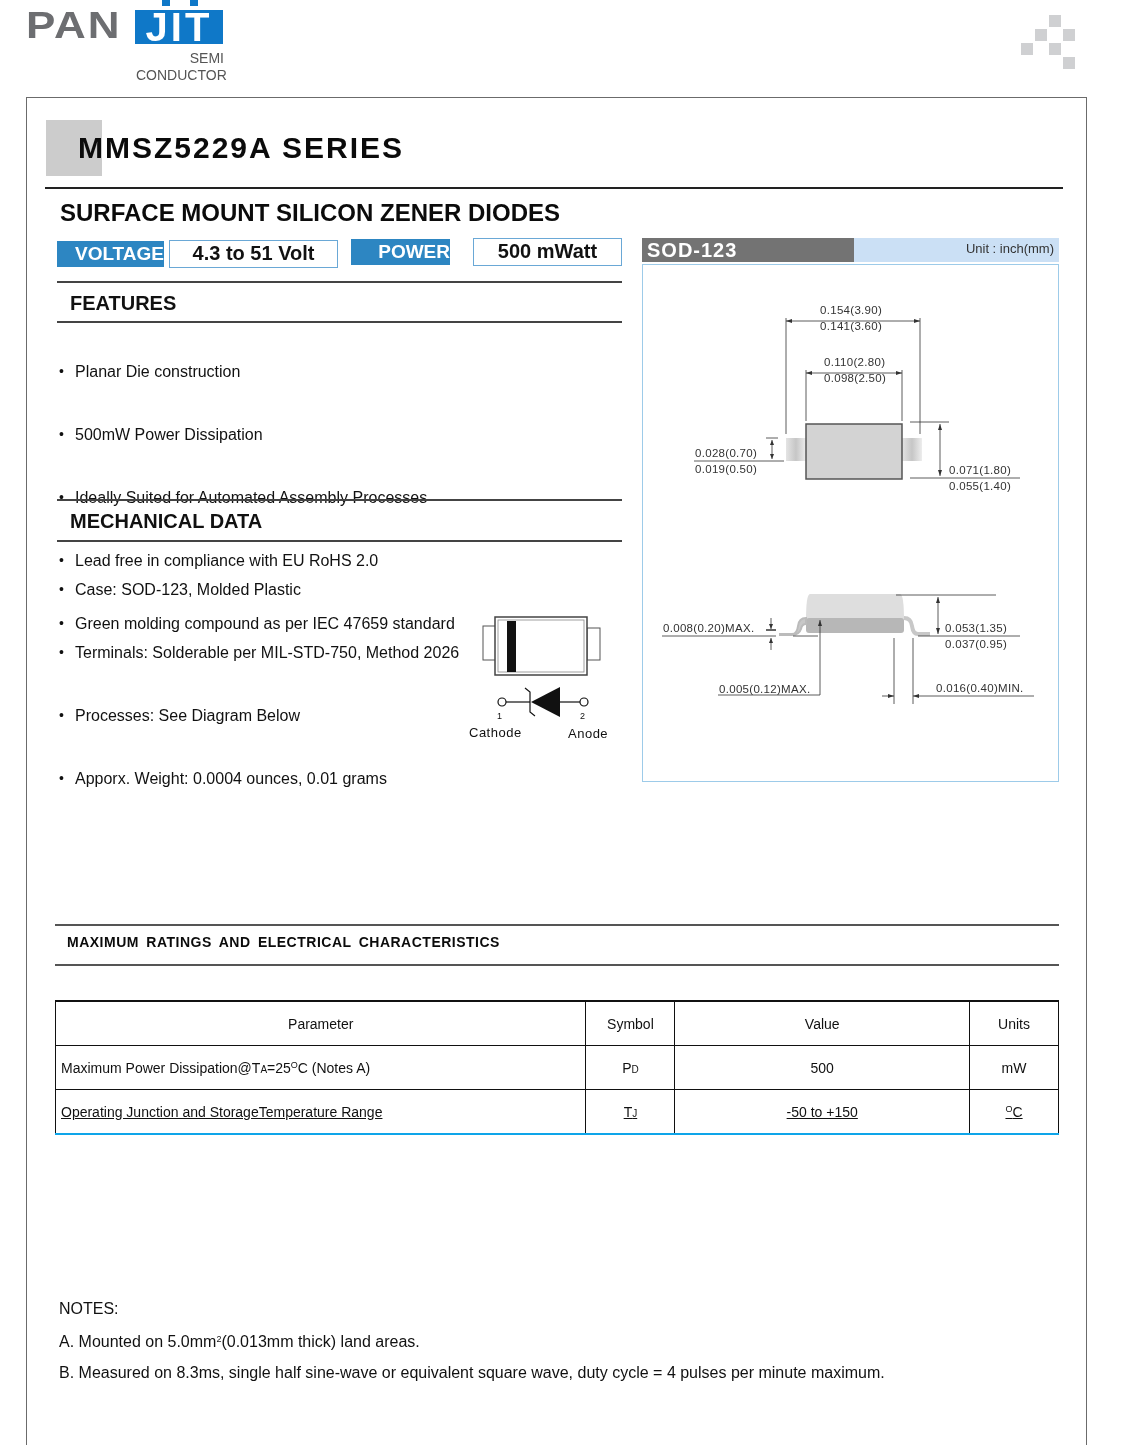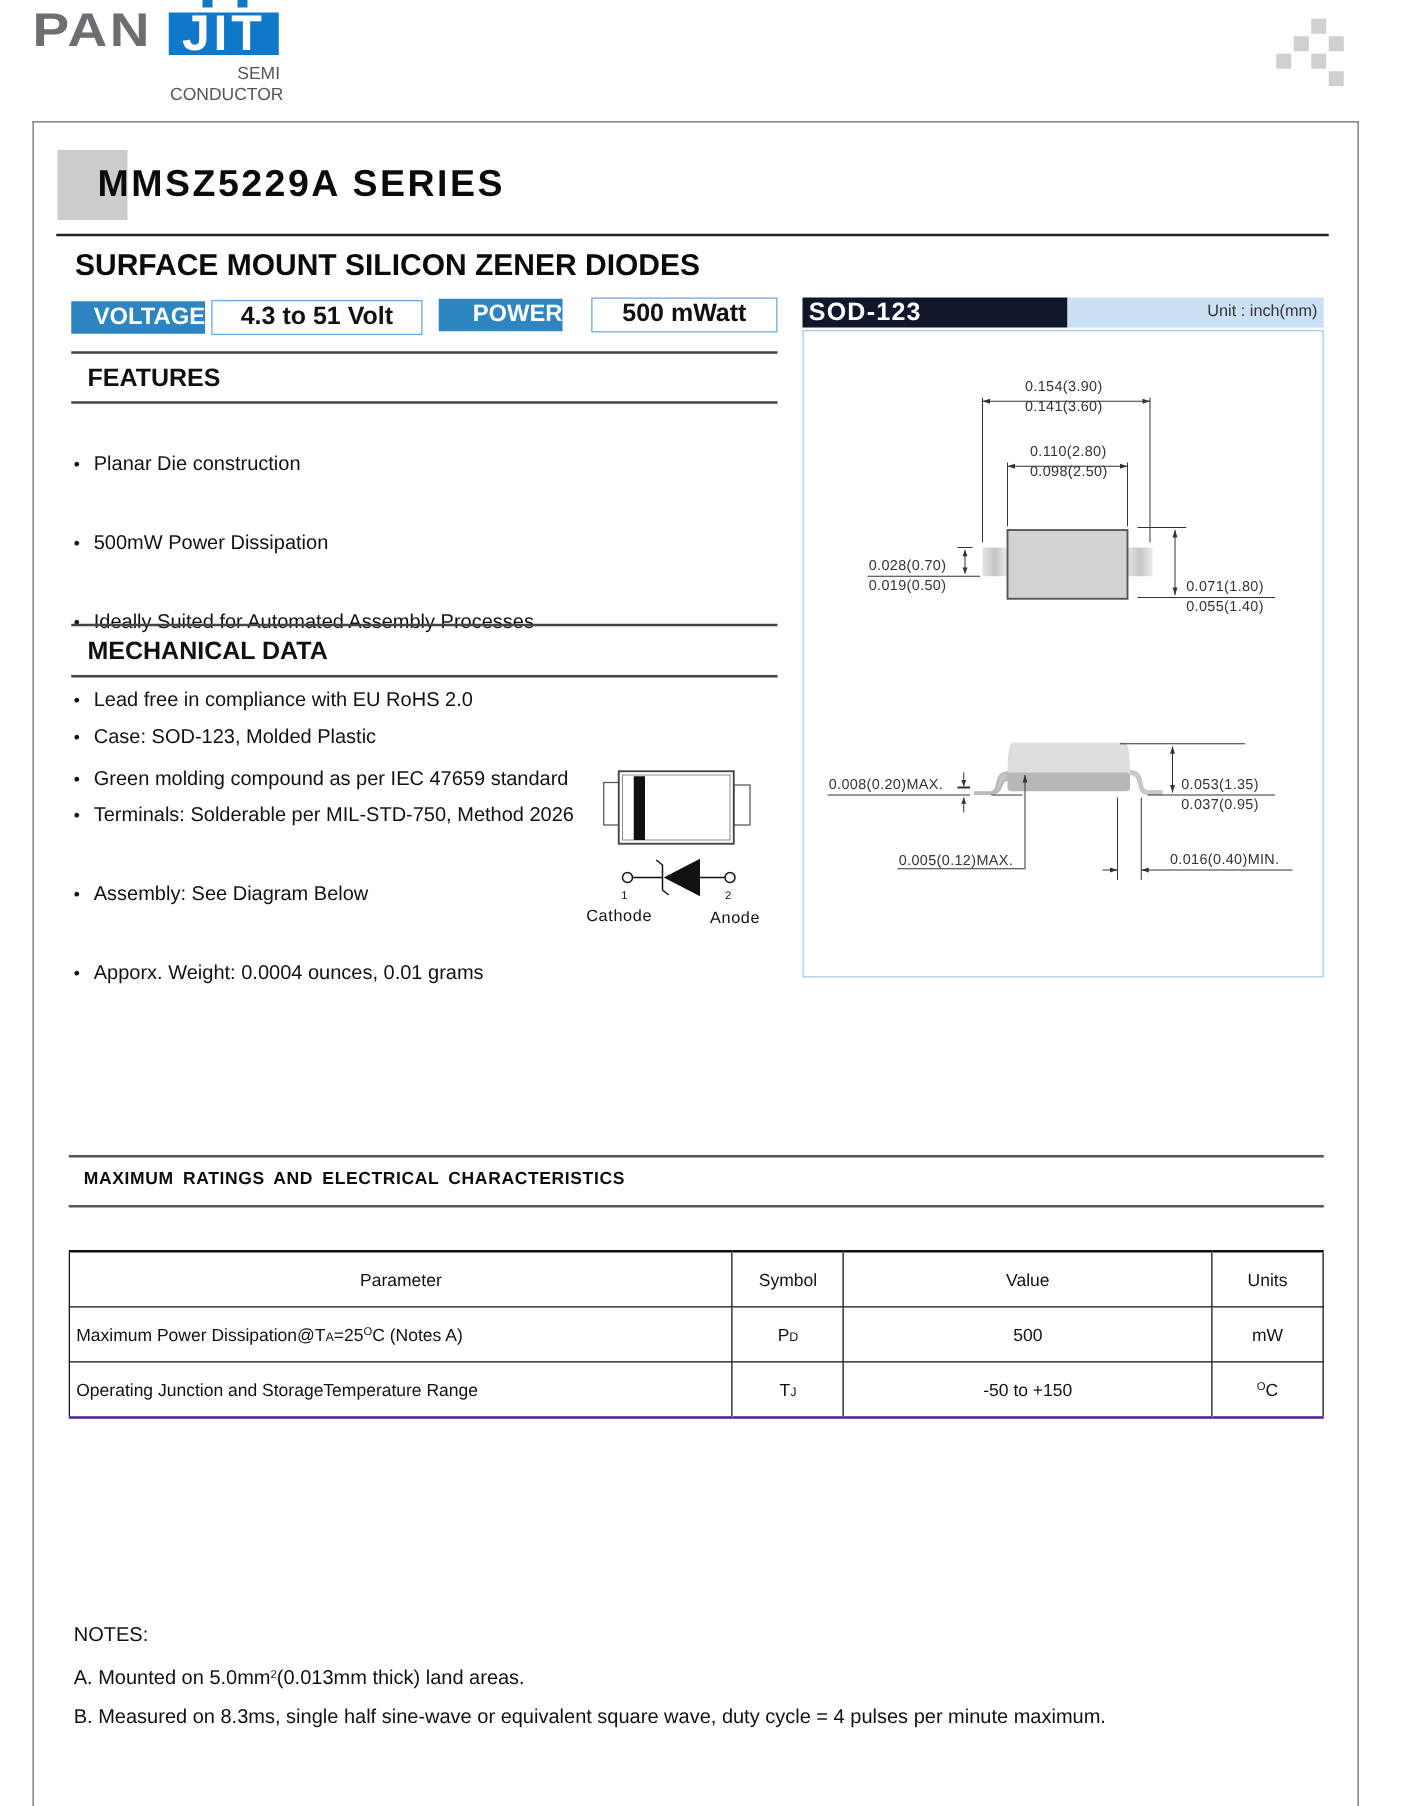--- a/index.html
+++ b/index.html
@@ -30,34 +30,34 @@
   .tag-label { background:#2d86c2; color:#fff; font-weight:bold; font-size:19px; text-align:right; line-height:26px; height:26px; }
   .tag-value { border:1.5px solid #6aa8d6; box-sizing:border-box; background:#fff; font-weight:bold; font-size:20px; text-align:center; line-height:24px; color:#111; height:28px; }
 
   .sec-hr { height:1.5px; background:#444; }
   .sec-title { font-size:20px; font-weight:bold; color:#111; }
   .bullets { font-size:16px; color:#111; line-height:31px; }
   .bullets div { position:relative; padding-left:16px;margin-top:32px; }
   .bullets div::before { content:"•"; position:absolute; left:0; top:0; font-size:14px; }
 
   
-  .pkg-head { left:642px; top:238px; width:212px; height:24px; background:#0f172a; color:#fff; font-size:20px; font-weight:bold; letter-spacing:1px; line-height:24px; padding-left:5px; box-sizing:border-box; }
+  .pkg-head { left:642px; top:238px; width:212px; height:24px; background:#737373; color:#fff; font-size:20px; font-weight:bold; letter-spacing:1px; line-height:24px; padding-left:5px; box-sizing:border-box; }
   .pkg-unit { left:854px; top:238px; width:205px; height:24px; background:#cbe0f5; font-size:13px; color:#333; line-height:22px; text-align:right; padding-right:5px; box-sizing:border-box; }
   .pkg-box { left:642px; top:264px; width:417px; height:518px; border:1.5px solid #9dcbe9; box-sizing:border-box; }
   .dim { font-size:11.5px; color:#333; line-height:15px; letter-spacing:0.3px; }
 
   
   .rt-hr { left:55px; width:1004px; height:1.5px; background:#555; }
   .rt-title { left:67px; top:934px; font-size:14px; font-weight:bold; letter-spacing:0.5px; color:#0b0b0b; word-spacing:3px; }
 
   table.rt { position:absolute; left:55px; top:1000px; width:1004px; border-collapse:collapse; font-size:14px; color:#111; }
   table.rt td { border:1.5px solid #111; height:43px; padding:0 5px; }
   table.rt td.c { text-align:center; }
   table.rt tr.head td { border-top:2px solid #111; }
-  table.rt tr:last-child td { border-bottom:2px solid #4c1d95; }
+  table.rt tr:last-child td { border-bottom:2px solid #0ea5e9;text-decoration:underline; }
   .sub { font-size:10px; }
   .sup { font-size:9px; vertical-align:5px; }
 
   .notes { left:59px; top:1293px; font-size:16px; color:#111; line-height:31px; }
 </style>
 </head>
 <body>
 
 <div class="abs logo-pan">PAN</div>
 <div class="abs logo-jit">JIT</div>
@@ -99,21 +99,21 @@
   <div>Lead free in compliance with EU RoHS 2.0</div>
   <div>Green molding compound as per IEC 47659 standard</div>
 </div>
 
 <div class="abs sec-hr" style="left:57px;top:499px;width:565px;"></div>
 <div class="abs sec-title" style="left:70px;top:510px;">MECHANICAL DATA</div>
 <div class="abs sec-hr" style="left:57px;top:540px;width:565px;"></div>
 <div class="abs bullets" style="left:59px;top:542px;width:440px;">
   <div>Case: SOD-123, Molded Plastic</div>
   <div>Terminals: Solderable per MIL-STD-750, Method 2026</div>
-  <div>Assembly: See Diagram Below</div>
+  <div>Processes: See Diagram Below</div>
   <div>Apporx. Weight: 0.0004 ounces, 0.01 grams</div>
 </div>
 
 <svg class="abs" style="left:470px;top:610px;" width="150" height="110">
   <rect x="13" y="16" width="13" height="34" fill="#fff" stroke="#555" stroke-width="1"></rect>
   <rect x="117" y="18" width="13" height="32" fill="#fff" stroke="#555" stroke-width="1"></rect>
   <rect x="25" y="7" width="92" height="58" fill="#fff" stroke="#444" stroke-width="1.5"></rect>
   <rect x="28" y="10" width="86" height="52" fill="none" stroke="#888" stroke-width="0.8"></rect>
   <rect x="37" y="11" width="9" height="51" fill="#111"></rect>
   <circle cx="32" cy="92" r="4" fill="#fff" stroke="#111" stroke-width="1.2"></circle>

